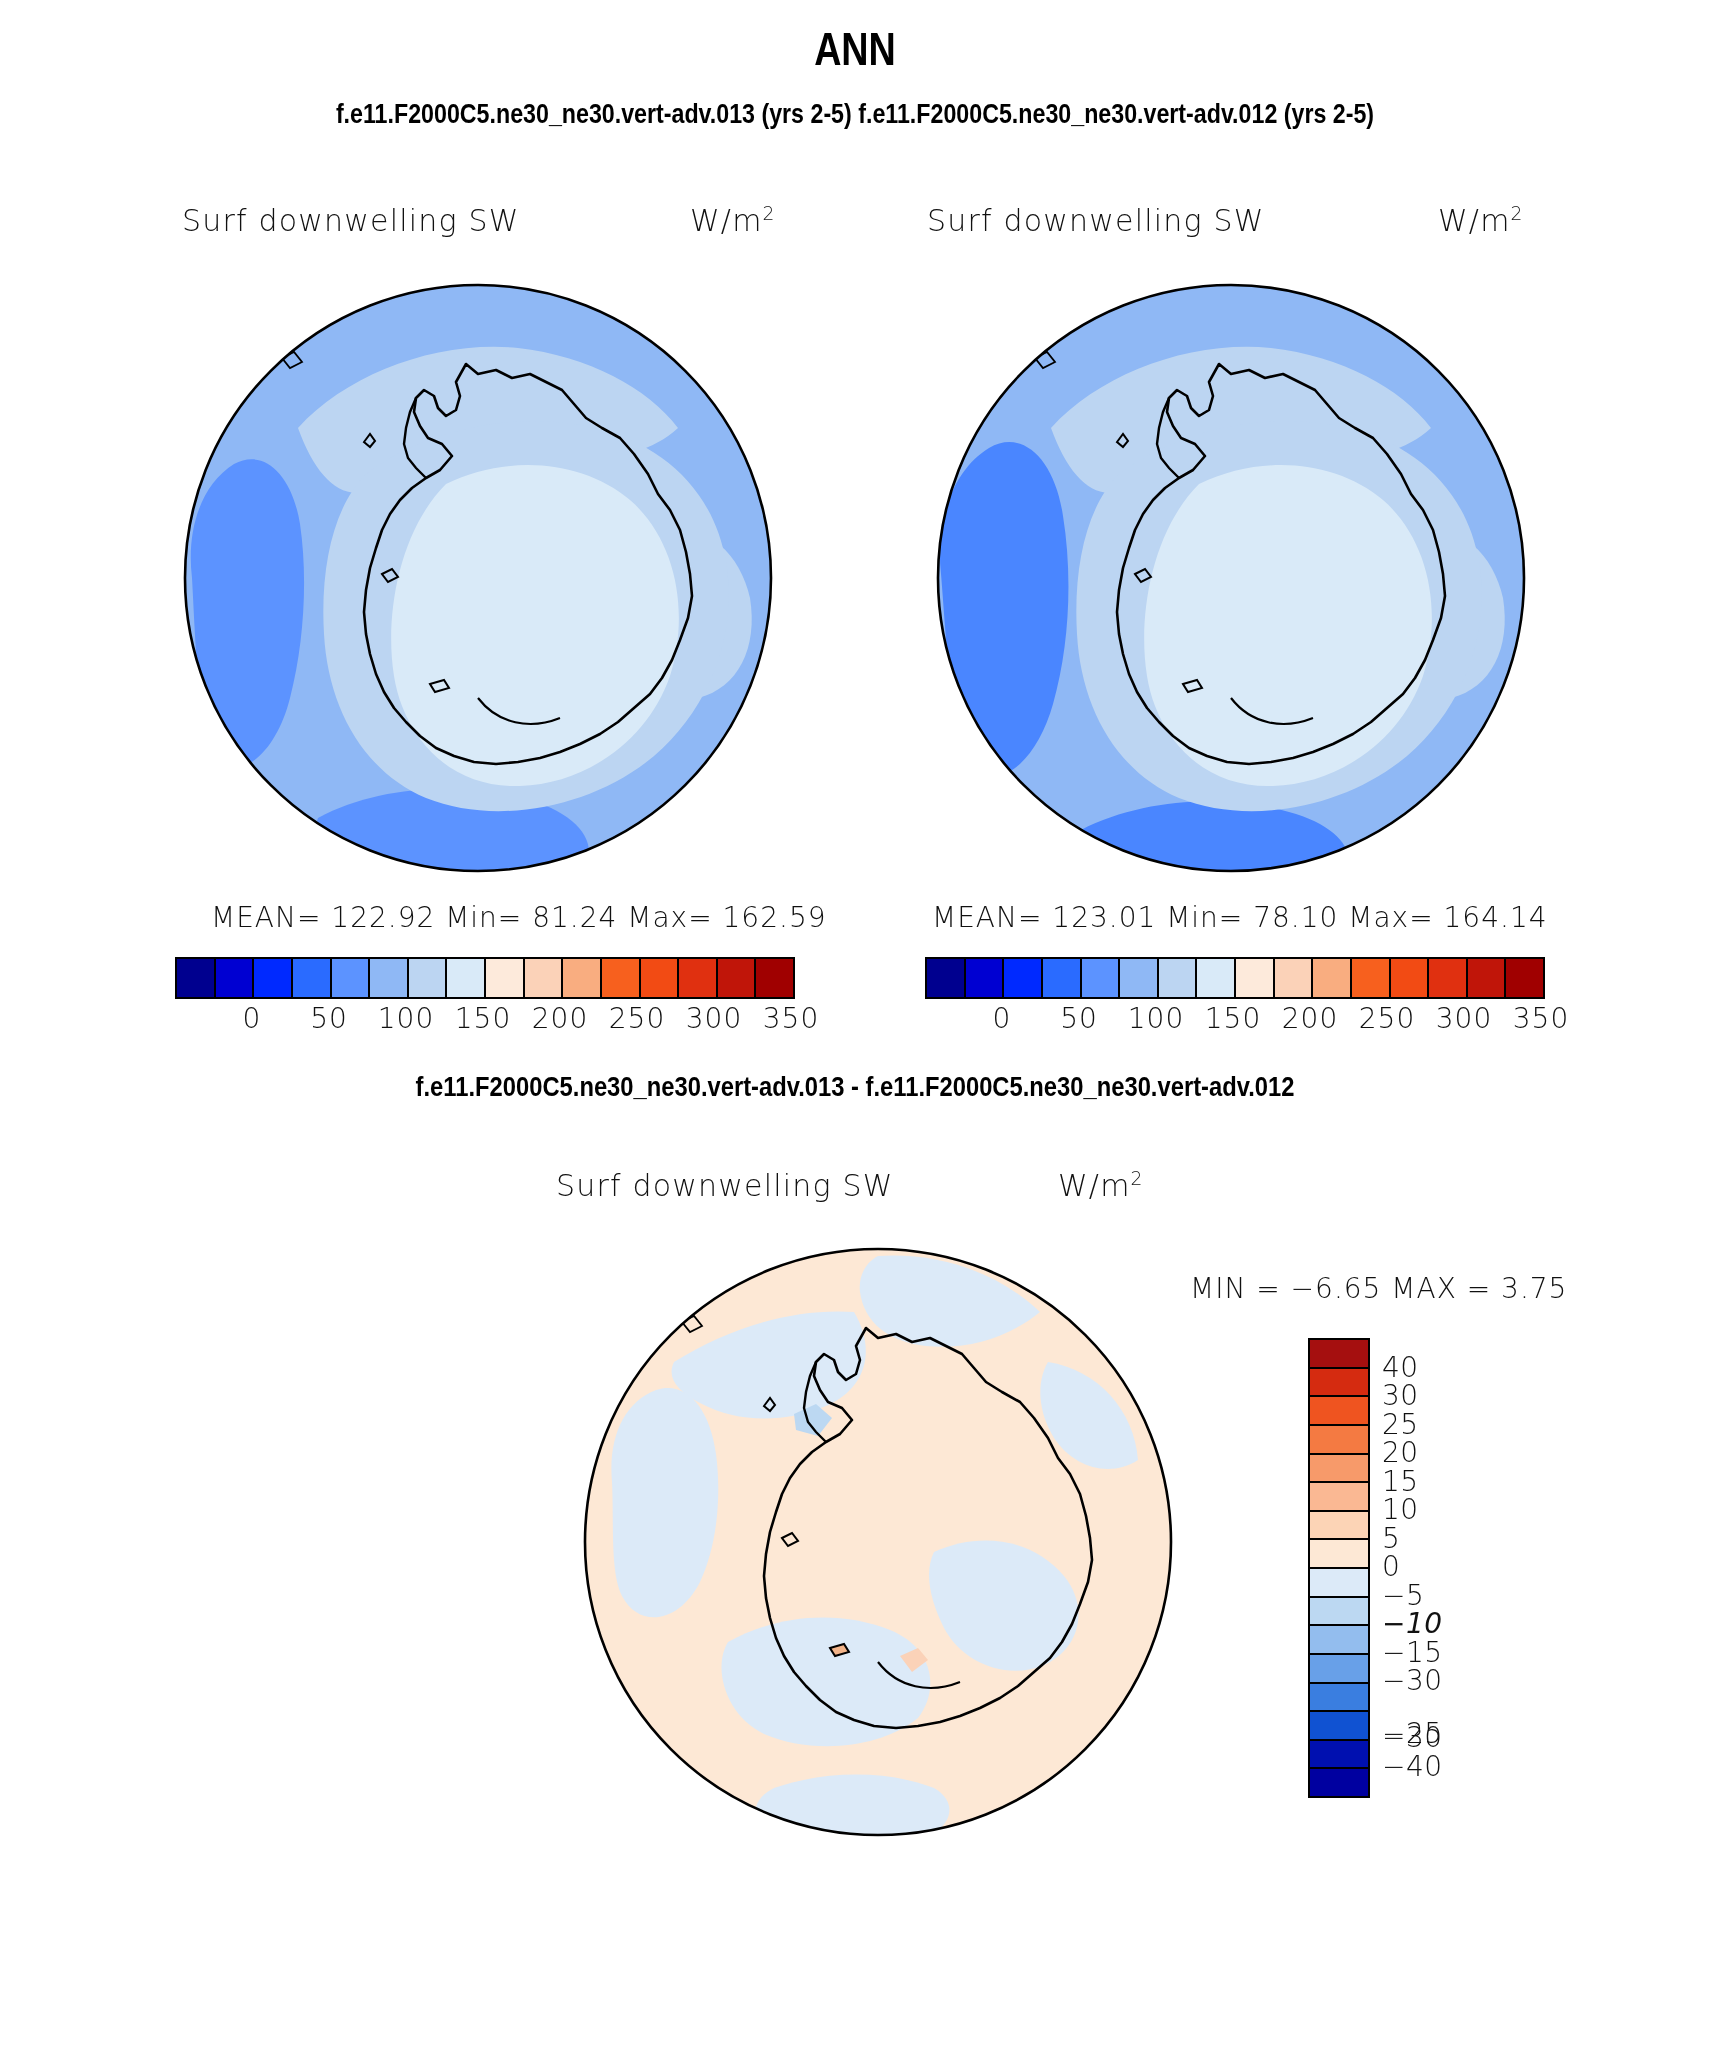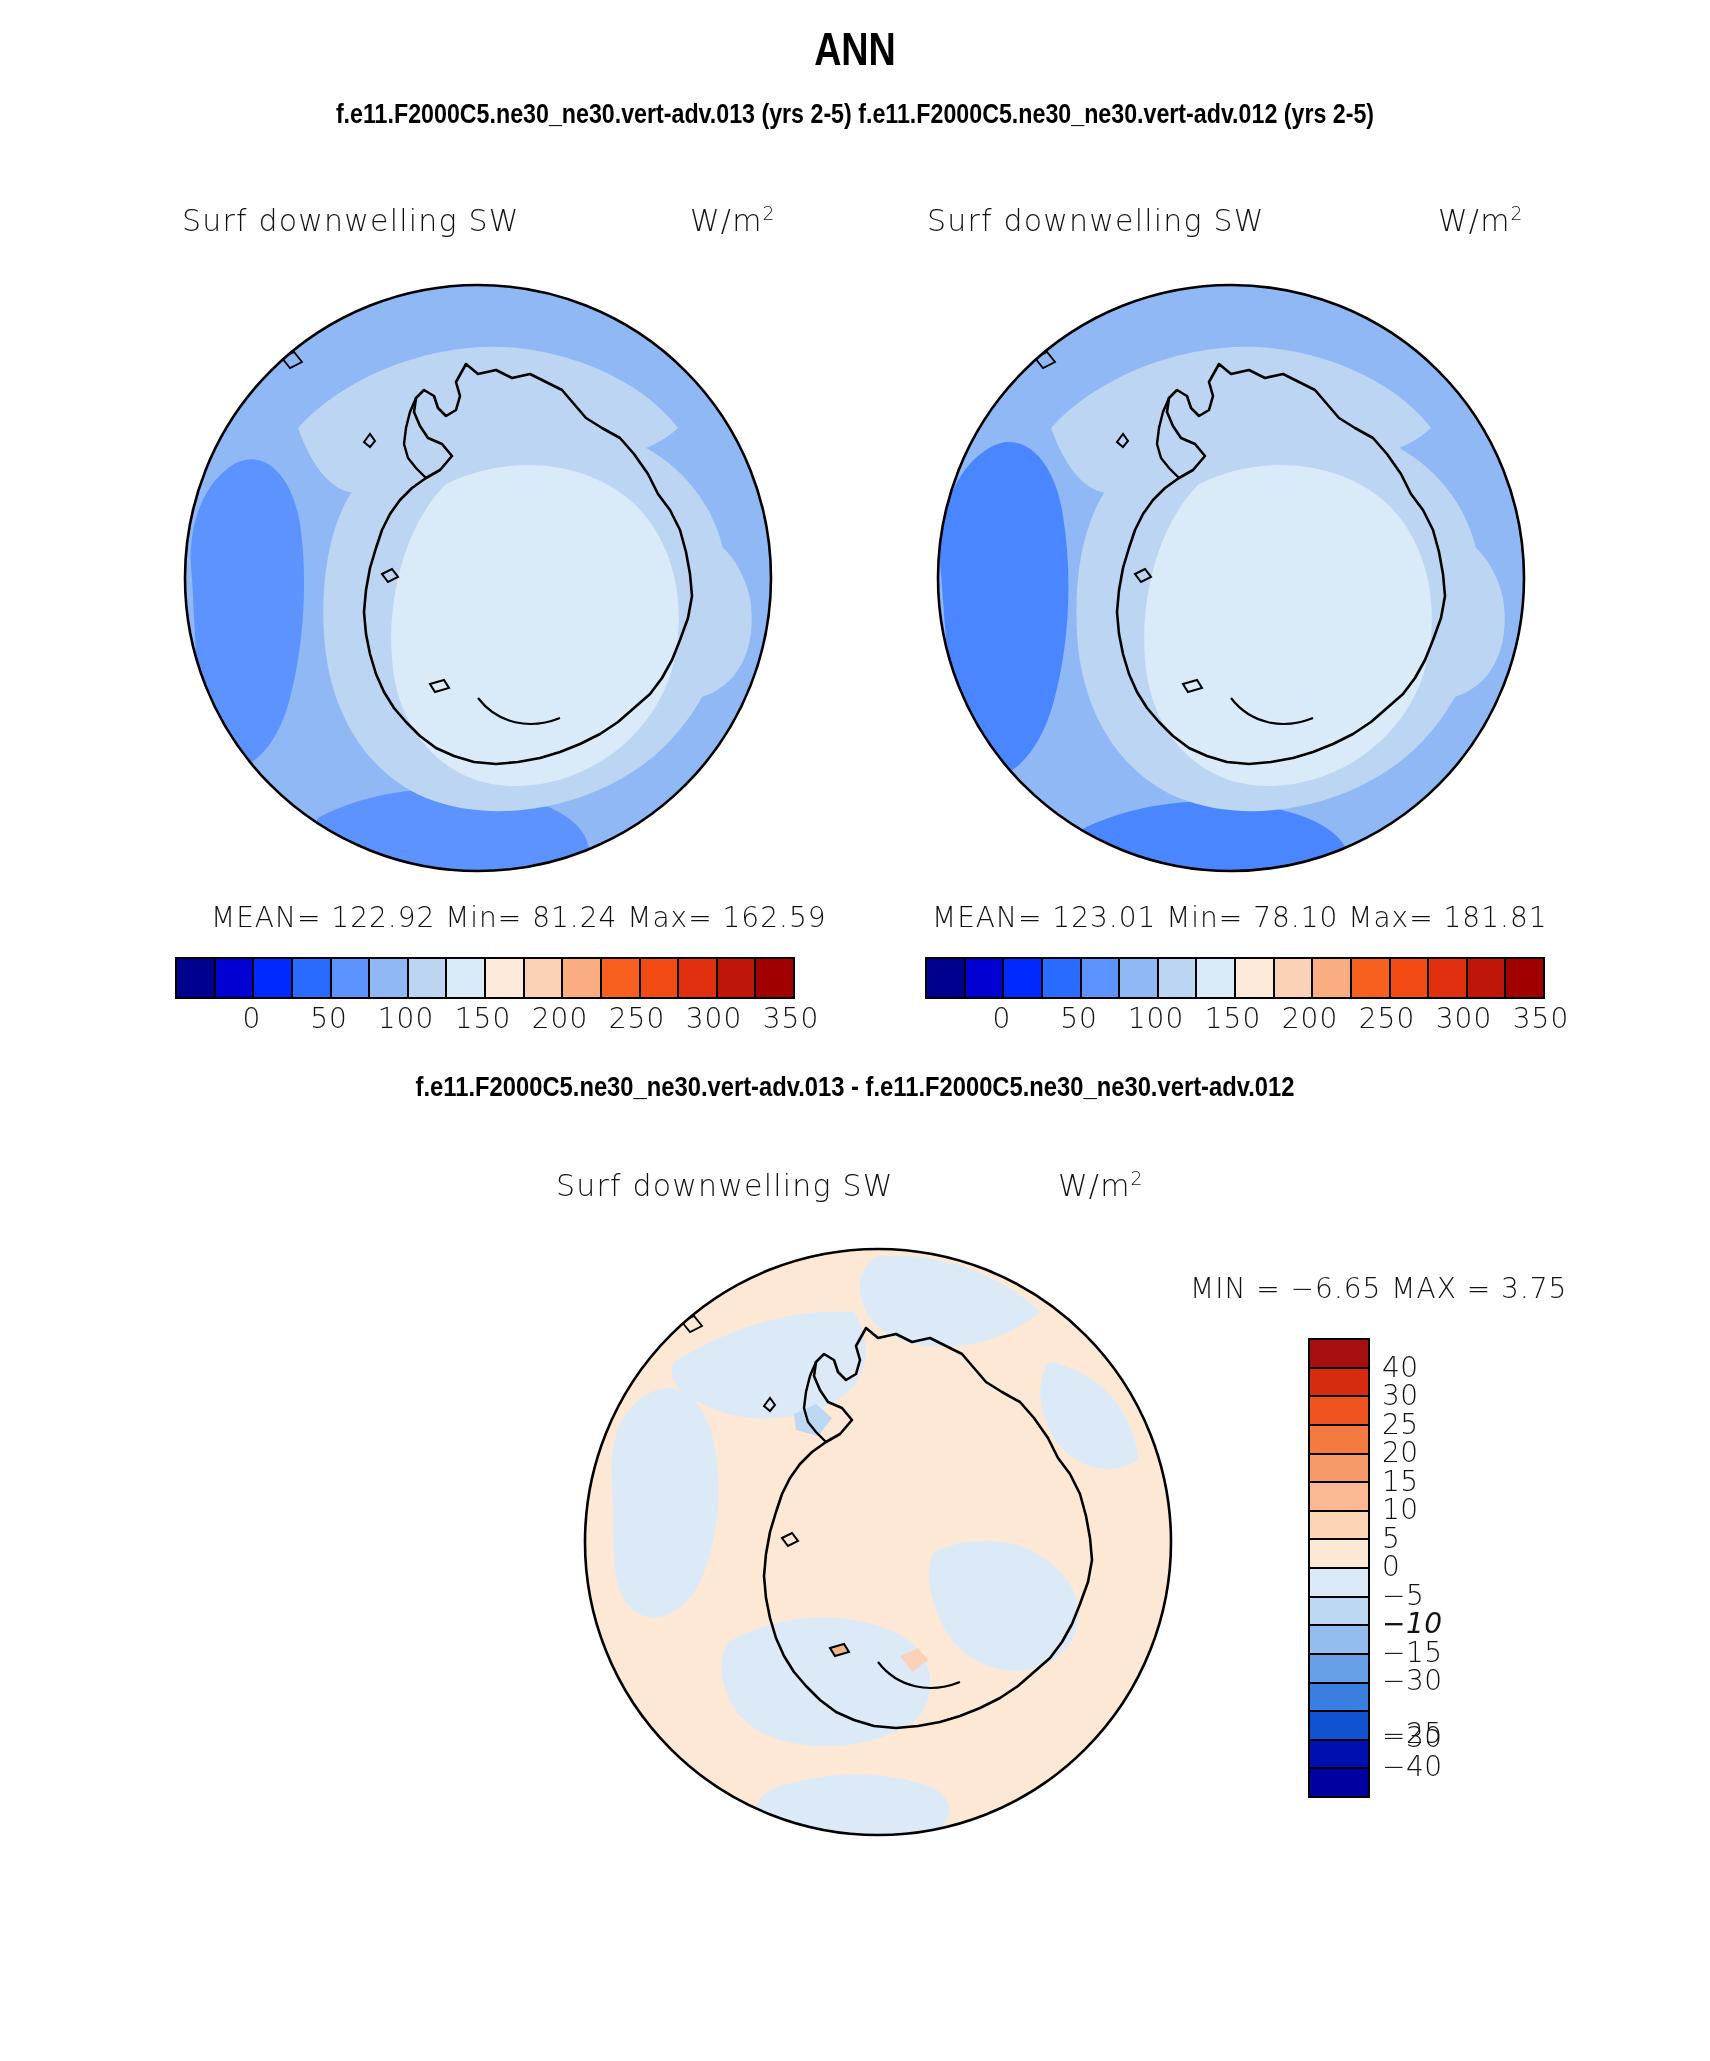--- a/index.html
+++ b/index.html
@@ -207,21 +207,21 @@
       <path d="M186,164 l6,-8 l5,7 l-5,6 z" fill="none" stroke="#000" stroke-width="2"></path>
       <path d="M204,296 l10,-5 l6,8 l-10,5 z" fill="none" stroke="#000" stroke-width="2"></path>
       <path d="M252,406 l14,-4 l5,8 l-14,4 z" fill="none" stroke="#000" stroke-width="2"></path>
       <path d="M300,420 C320,446 352,452 382,440" fill="none" stroke="#000" stroke-width="2.2"></path>
       <path d="M104,80 l12,-6 l8,10 l-12,6 z" fill="none" stroke="#000" stroke-width="1.8"></path>
     </g>
     <circle cx="300" cy="300" r="293" fill="none" stroke="#000" stroke-width="2.6"></circle>
   </svg>
 </div>
 
-<div class="abs thin stats-label" style="left:932px;top:901px;">MEAN=  123.01   Min=   78.10   Max=  181.81</div>
+<div class="abs thin stats-label" style="left:932px;top:901px;">MEAN=  123.01   Min=   78.10   Max=  164.14</div>
 
 <div class="cbar" style="left:925px;top:957px;width:616px;height:38px;">
     <span style="background: rgb(0, 0, 143); flex: 1 1 0px;"></span>
     <span style="background: rgb(0, 0, 210); flex: 1 1 0px;"></span>
     <span style="background: rgb(0, 41, 255); flex: 1 1 0px;"></span>
     <span style="background: rgb(42, 107, 255); flex: 1 1 0px;"></span>
     <span style="background: rgb(92, 147, 255); flex: 1 1 0px;"></span>
     <span style="background: rgb(143, 184, 245); flex: 1 1 0px;"></span>
     <span style="background: rgb(188, 213, 242); flex: 1 1 0px;"></span>
     <span style="background: rgb(217, 234, 248); flex: 1 1 0px;"></span>

